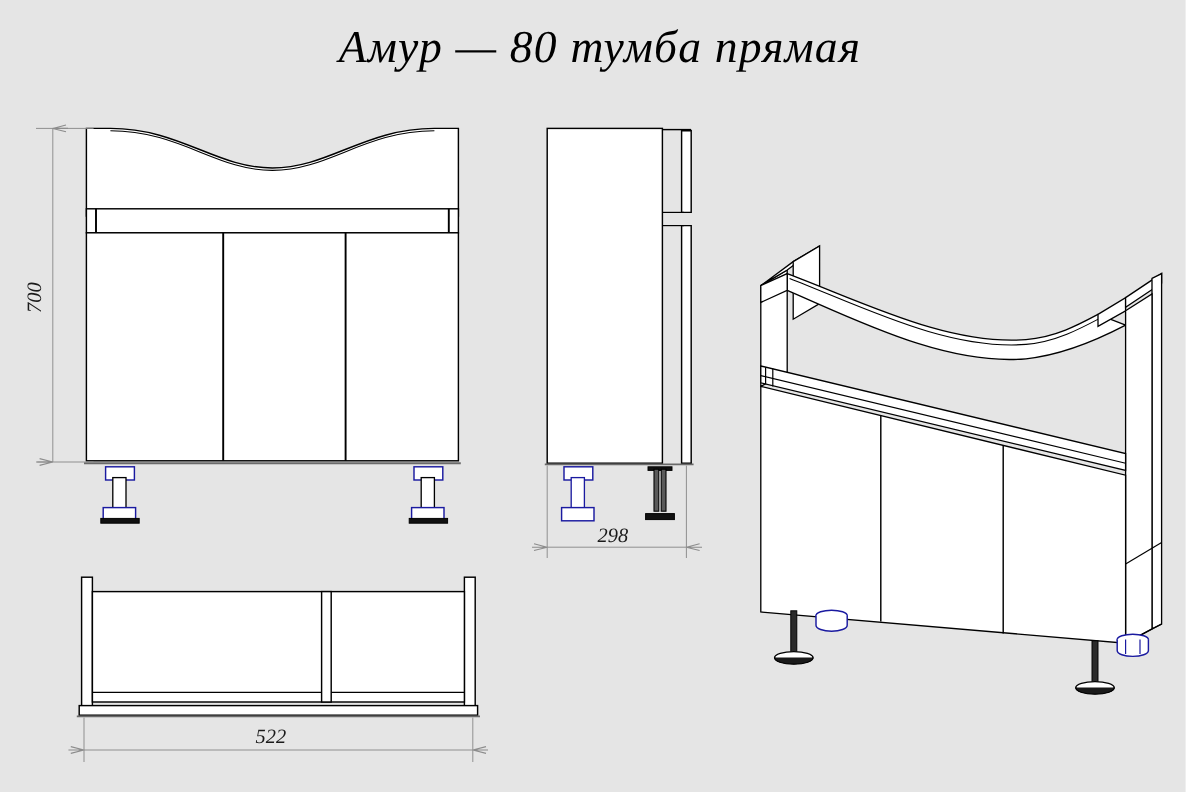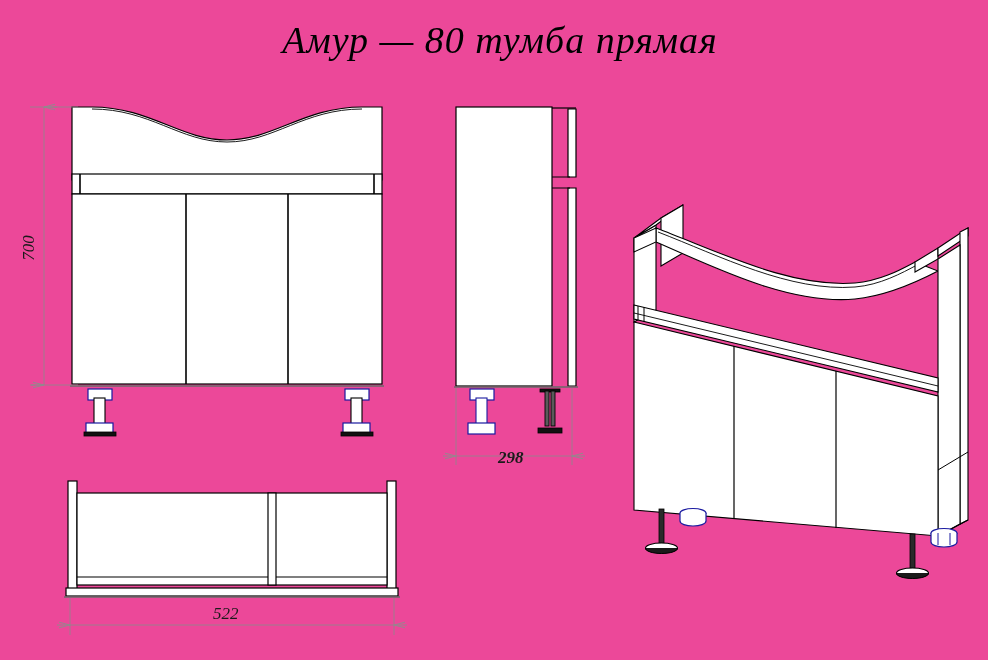--- a/index.html
+++ b/index.html
@@ -12,21 +12,21 @@
     height: 660px;
     position: relative;
     overflow: hidden;
     font-family: "Liberation Serif", serif;
   }
   #drawing-sheet {
     position: absolute;
     left: 0; top: 0;
     width: 988px;
     height: 660px;
-    background: #ec4899;
+    background: #e5e5e5;
   }
   #title-text {
     position: absolute;
     left: 0;
     top: 18px;
     width: 1000px;
     text-align: center;
     font-family: "Liberation Serif", serif;
     font-style: italic;
     font-size: 38px;
@@ -43,22 +43,21 @@
     white-space: nowrap;
   }
   #dim-label-height {
     left: 16px;
     top: 238px;
     transform: rotate(-90deg);
     transform-origin: center center;
   }
   #dim-label-depth {
     left: 498px;
-    top: 448px;
-    font-weight: bold;
+    top: 437px;
   }
   #dim-label-width {
     left: 213px;
     top: 604px;
   }
   svg { display: block; }
   .vec {
     position: absolute;
     left: 0; top: 0;
     width: 1000px;

